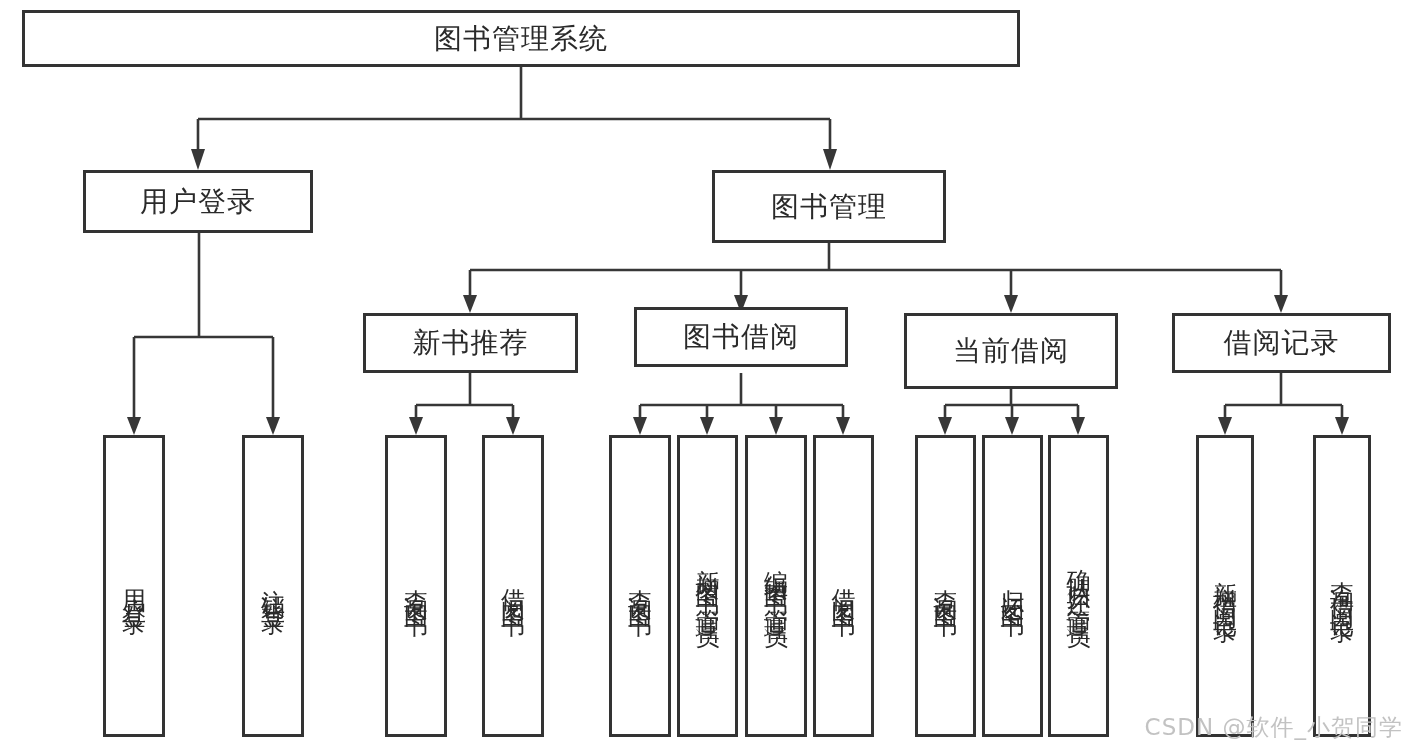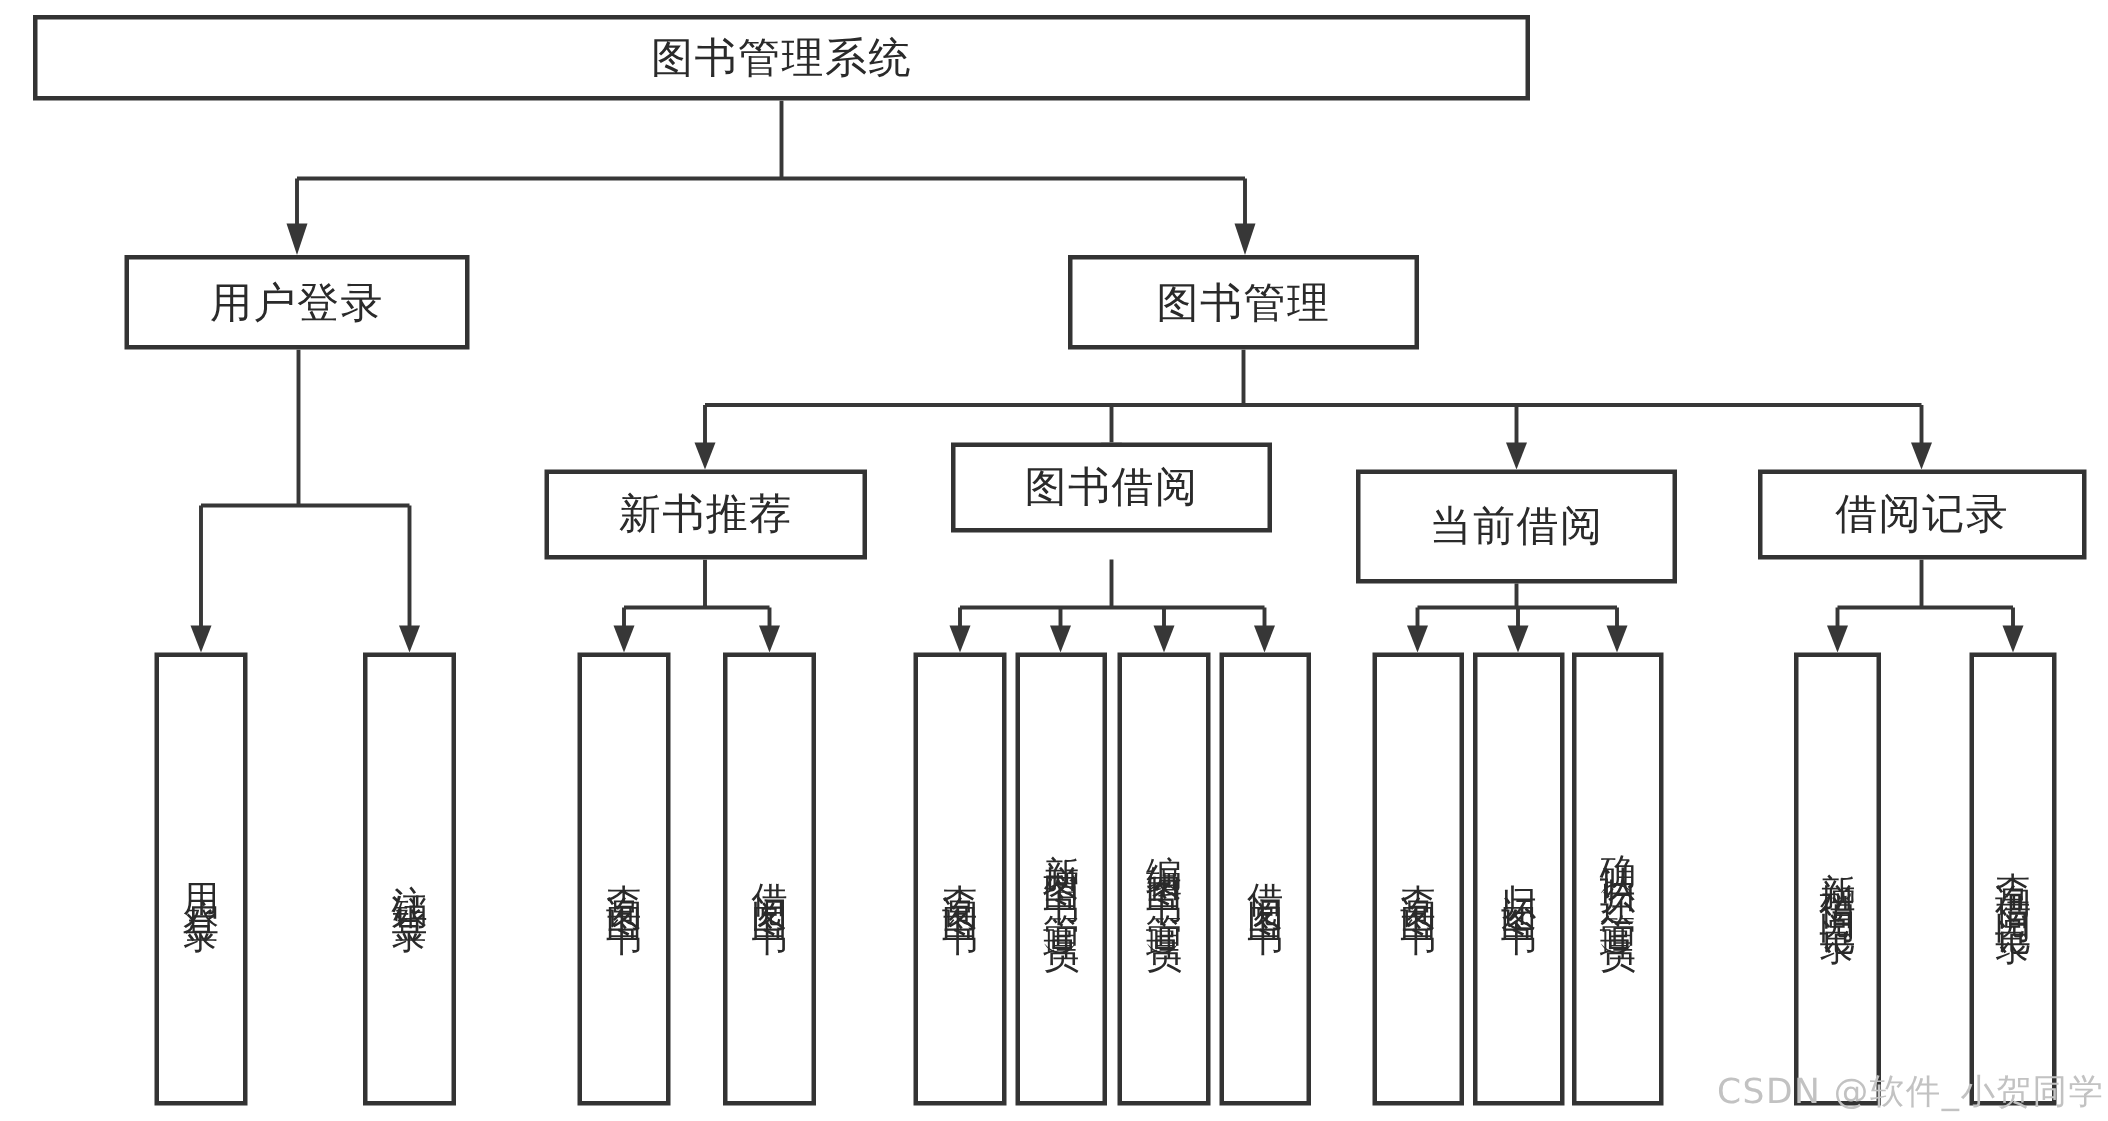--- a/index.html
+++ b/index.html
@@ -109,28 +109,28 @@
     </g>
   </svg>
 
   <div class="box" style="left:22px;top:10px;width:998px;height:57px;">
     <span class="h-label">图书管理系统</span>
   </div>
 
   <div class="box" style="left:83px;top:170px;width:230px;height:63px;">
     <span class="h-label">用户登录</span>
   </div>
-  <div class="box" style="left:712px;top:170px;width:234px;height:63px;">
+  <div class="box" style="left:712px;top:170px;width:234px;height:73px;">
     <span class="h-label">图书管理</span>
   </div>
 
   <div class="box" style="left:363px;top:313px;width:215px;height:60px;">
     <span class="h-label">新书推荐</span>
   </div>
-  <div class="box" style="left:634px;top:295px;width:214px;height:60px;">
+  <div class="box" style="left:634px;top:307px;width:214px;height:60px;">
     <span class="h-label">图书借阅</span>
   </div>
   <div class="box" style="left:904px;top:313px;width:214px;height:76px;">
     <span class="h-label">当前借阅</span>
   </div>
   <div class="box" style="left:1172px;top:313px;width:219px;height:60px;">
     <span class="h-label">借阅记录</span>
   </div>
 
   <div class="box" style="left:103px;top:435px;width:62px;height:302px;">

